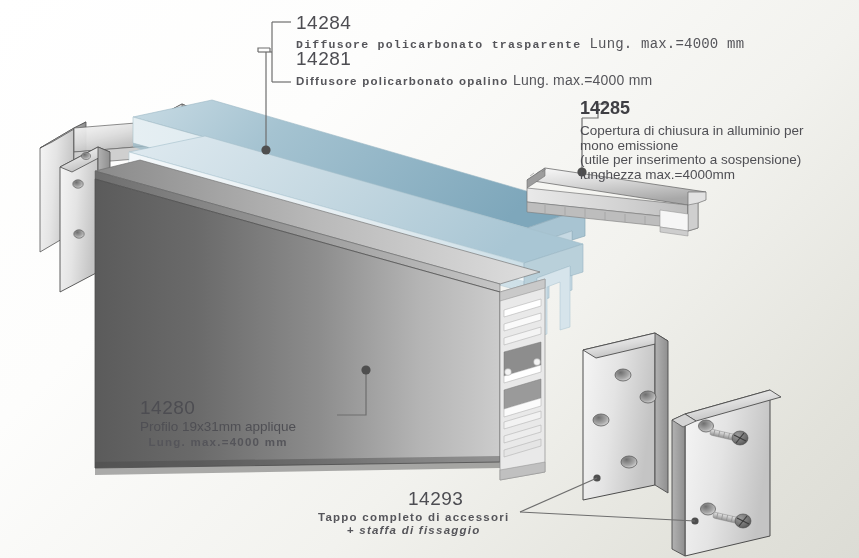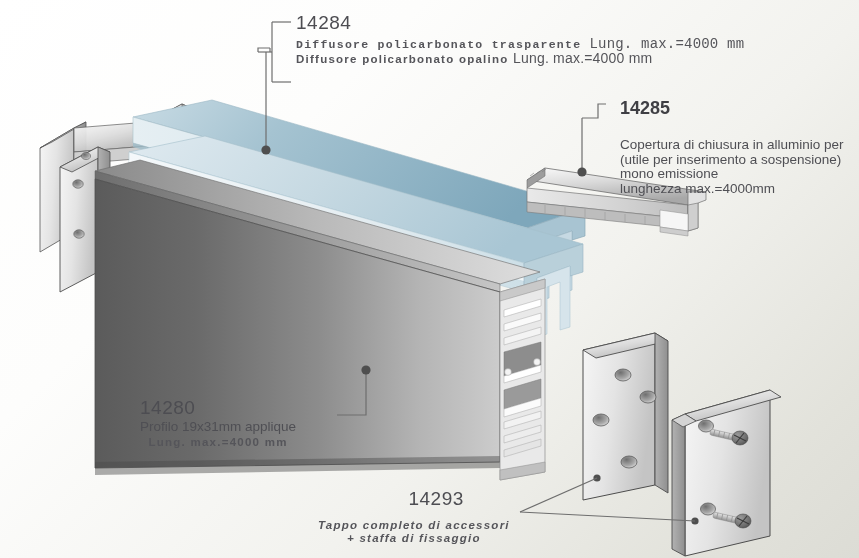--- a/index.html
+++ b/index.html
@@ -29,29 +29,29 @@
   .desc2{
     font-family:"Liberation Sans", sans-serif;
     font-size:13.5px;color:#4f4f54;letter-spacing:0px;line-height:14.5px;
   }
 
   
   #g-14284{left:296px;top:12px;}
   #g-14284 .desc{margin-top:2px;font-family:Liberation Mono, monospace;}
   #g-14281{left:296px;top:48px;}
   #g-14281 .desc{margin-top:2px;text-align:center;}
-  #g-14285{left:620px;top:98px;}
-  #g-14285 .desc2{margin-top:19px;}
+  #g-14285{left:580px;top:98px;}
+  #g-14285 .desc2{margin-top:5px;}
   #g-14280{left:140px;top:397px;text-align:right;}
   #g-14280 .code{display:block;text-align:left;padding-right:12px;}
   #g-14280 .l1{display:block;text-align:right;margin-top:1px;}
   #g-14280 .l2{display:block;text-align:center;margin-top:1px;}
   #g-14293{left:318px;top:488px;text-align:center;}
   #g-14293 .code{display:block;text-align:right;padding-right:46px;}
-  #g-14293 .l1{display:block;margin-top:9px;font-style:italic;}
+  #g-14293 .l1{display:block;margin-top:1px;}
   #g-14293 .l2{display:block;margin-top:1px;font-style:italic;}
 </style>
 </head>
 <body>
 
 <div id="stage">
 
   <svg id="art" viewBox="0 0 859 558">
     <defs>
 
@@ -322,29 +322,30 @@
     <circle cx="582" cy="172" r="4.6" fill="#4f4f4f"></circle>
     <circle cx="366" cy="370" r="4.6" fill="#4f4f4f"></circle>
   </svg>
 
   <div class="lbl" id="g-14284">
     <div class="code">14284</div>
     <div class="desc"><span>Diffusore policarbonato trasparente </span><span class="big">Lung. max.=4000 mm</span></div>
   </div>
 
   <div class="lbl" id="g-14281">
+    <div class="code">14281</div>
     <div class="desc"><span>Diffusore policarbonato opalino </span><span class="big">Lung. max.=4000 mm</span></div>
   </div>
 
   <div class="lbl" id="g-14285">
     <div class="code bold">14285</div>
     <div class="desc2">
       <div>Copertura di chiusura in alluminio per</div>
+      <div>mono emissione</div>
       <div>(utile per inserimento a sospensione)</div>
-      <div>mono emissione</div>
       <div>lunghezza max.=4000mm</div>
     </div>
   </div>
 
   <div class="lbl" id="g-14280">
     <span class="code">14280</span>
     <span class="desc2 l1">Profilo 19x31mm applique</span>
     <span class="desc l2">Lung. max.=4000 mm</span>
   </div>
 

